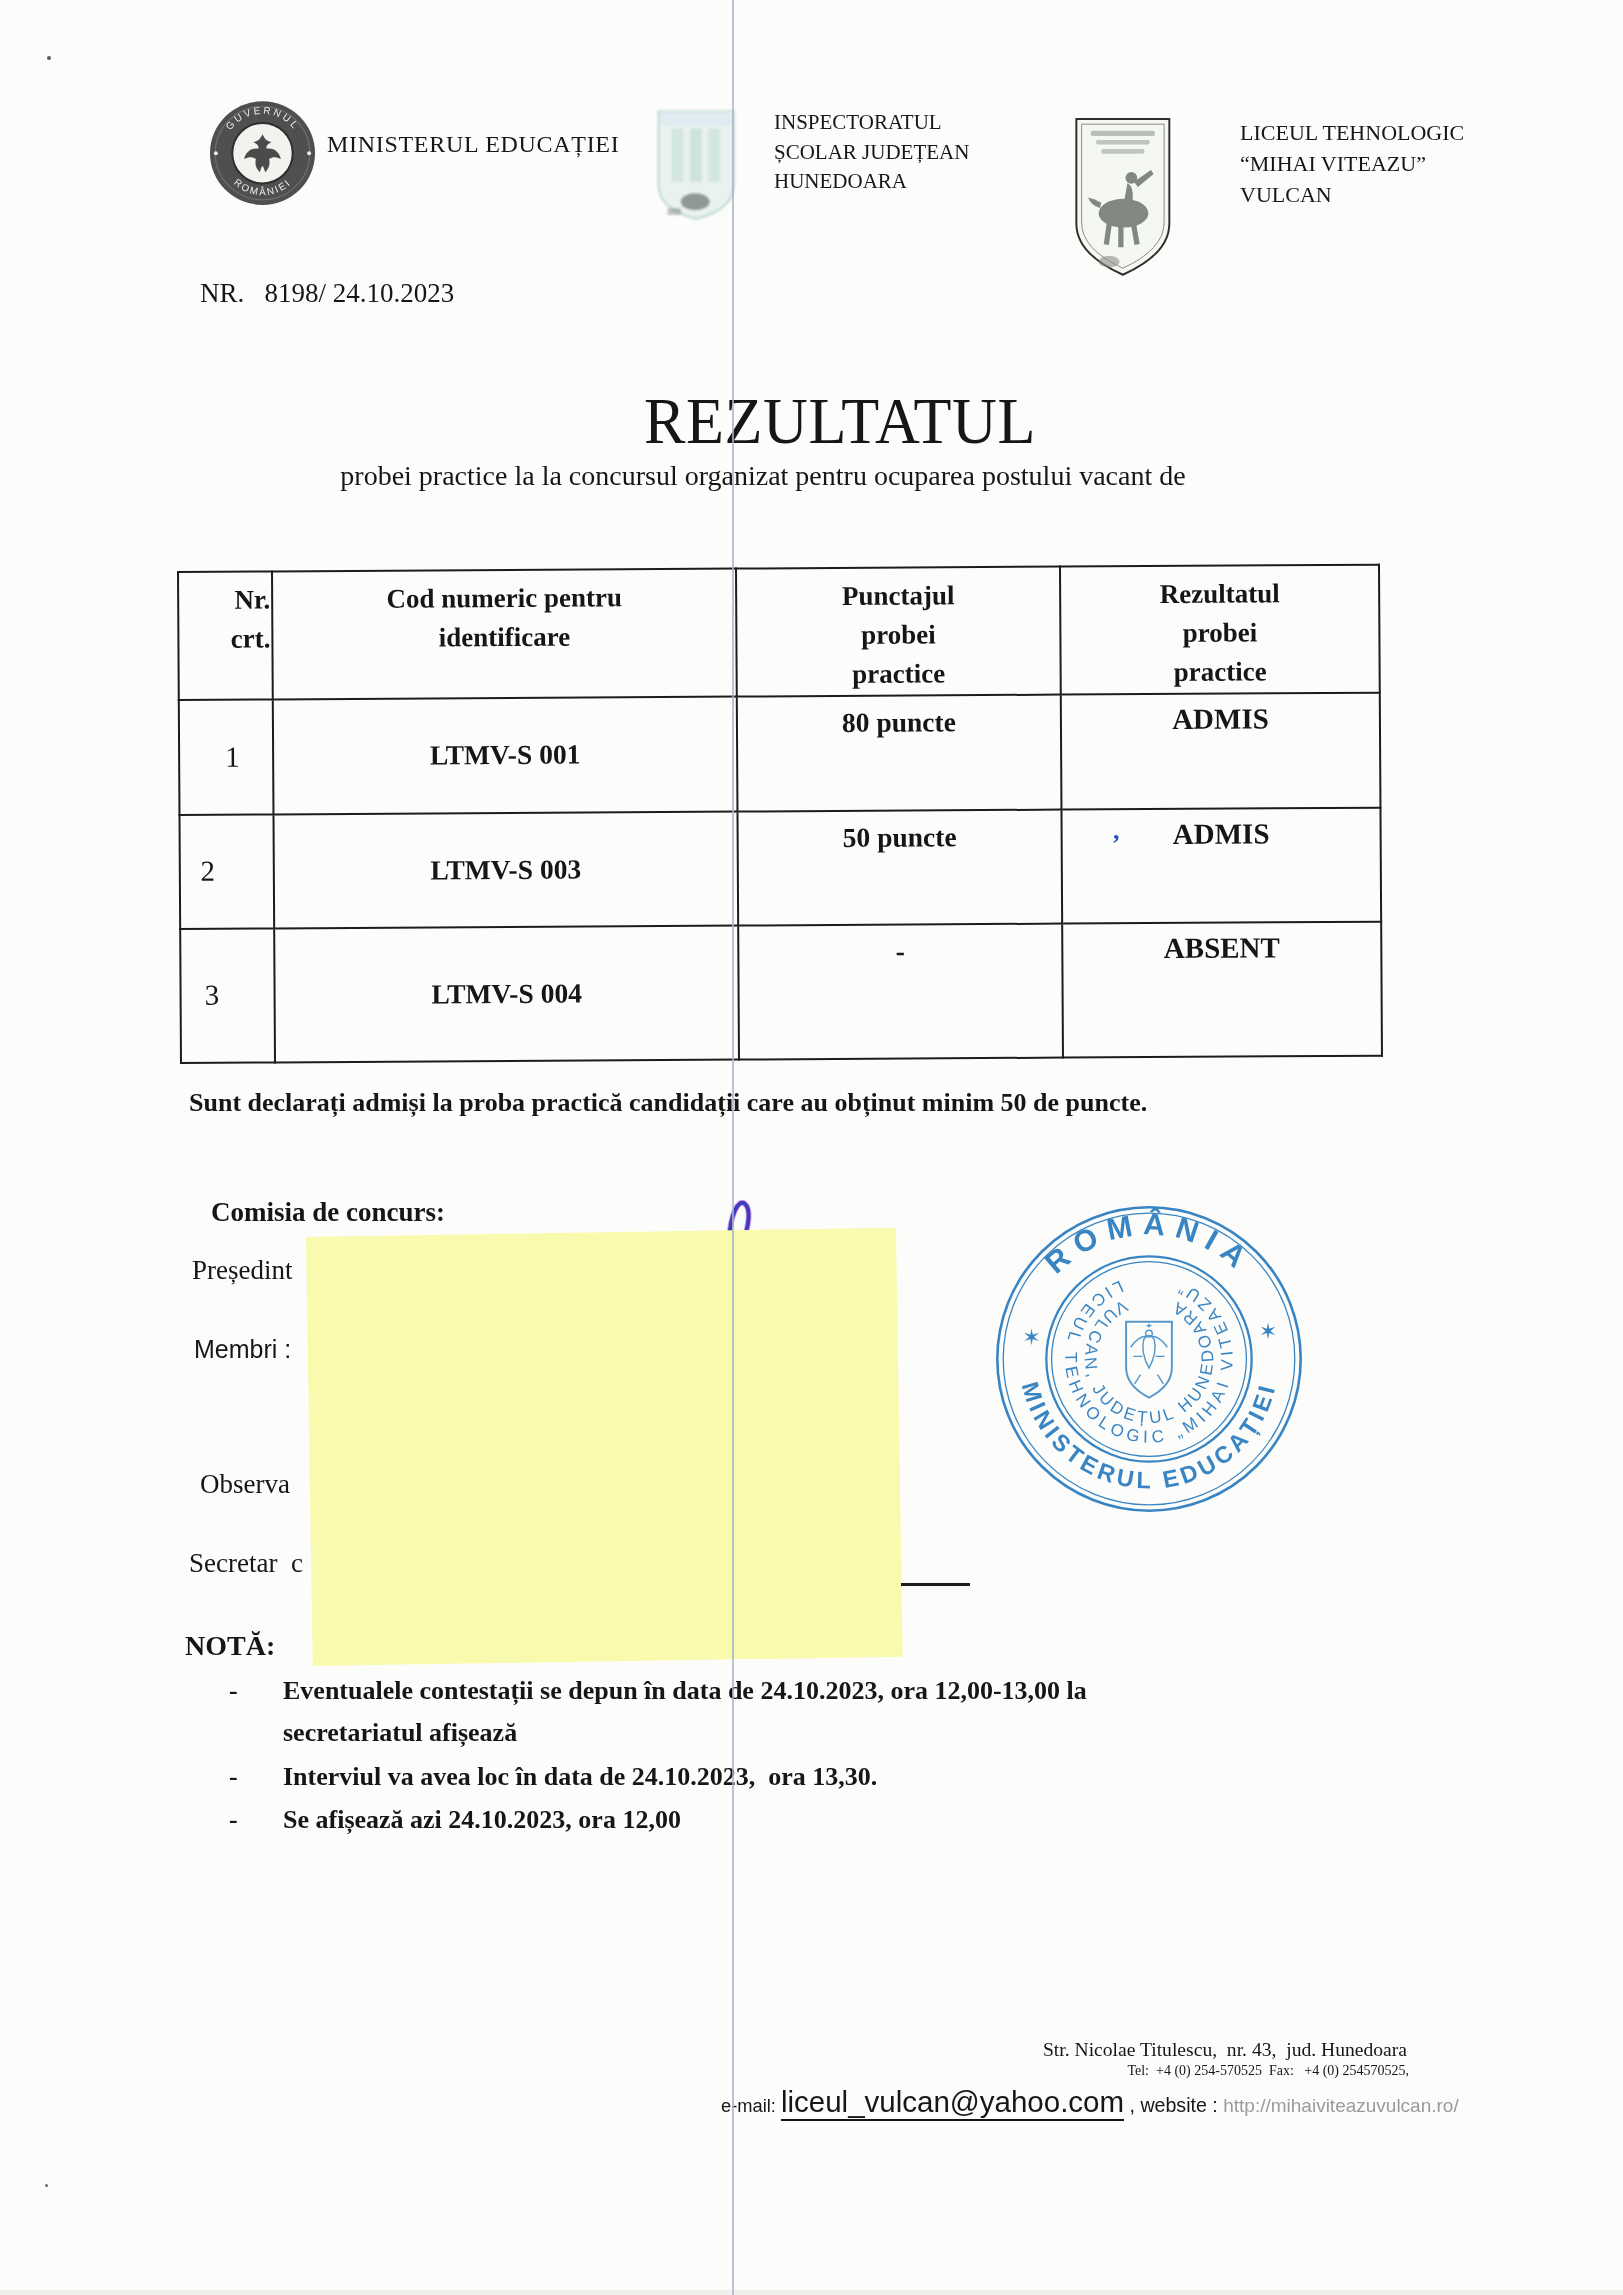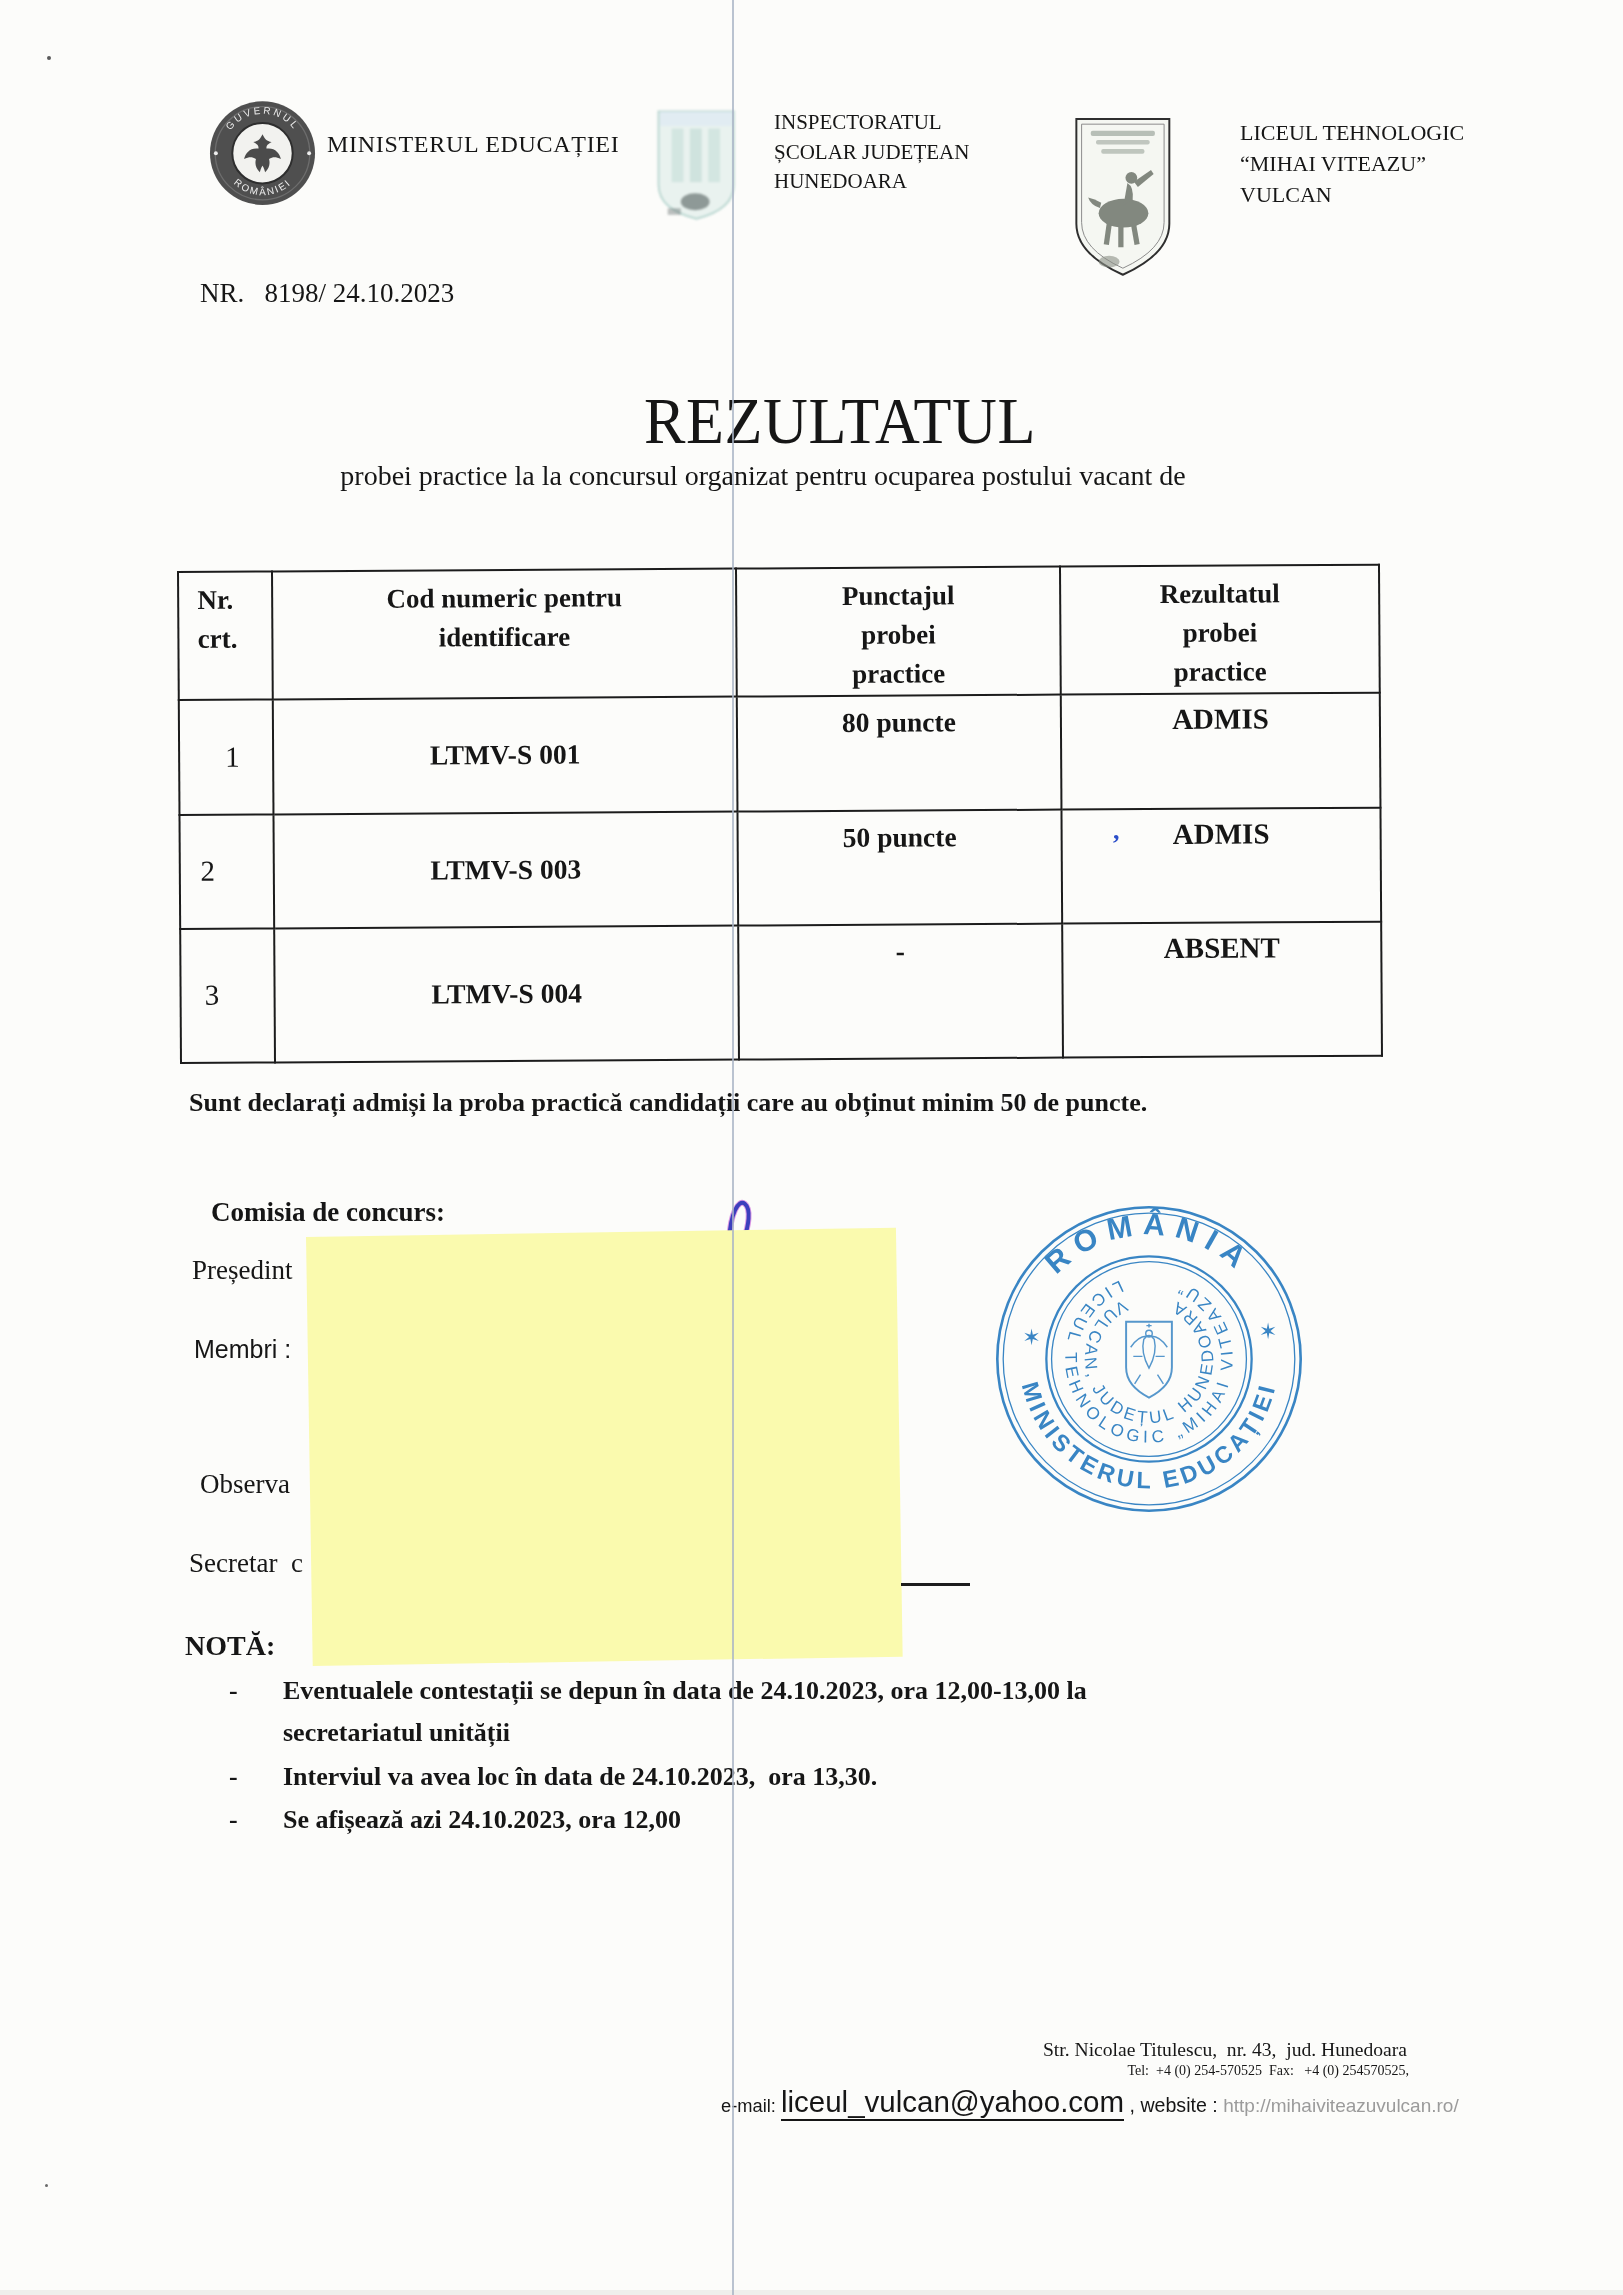--- a/index.html
+++ b/index.html
@@ -21,21 +21,21 @@
   .sub1{left:164px;top:460px;width:1198px;text-align:center;font-size:28px;}
   .sub2{left:484px;top:504px;width:556px;text-align:center;font-size:28px;}
 
   
   .rtable{left:177px;top:571px;transform:rotate(-0.35deg);transform-origin:top left;}
   table.res{border-collapse:collapse;table-layout:fixed;}
   table.res td{border:2.6px solid #1c1c1c;overflow:hidden;}
   .c0{width:94px;} .c1{width:464px;} .c2{width:324px;} .c3{width:319px;}
   .rh0{height:124px;} .rh1{height:115px;} .rh2{height:114px;} .rh3{height:134px;}
   td.hd{font-weight:bold;font-size:27px;text-align:center;vertical-align:top;padding-top:7.9px;line-height:39px;}
-  td.hd.first{text-align:left;padding-left:18.3px;font-family:Liberation Serif, serif;}
+  td.hd.first{text-align:right;padding-left:18.3px;font-family:Liberation Serif, serif;}
   td.nrc{font-size:29px;vertical-align:middle;text-align:left;padding-left:36px;}
   td.cod{font-weight:bold;font-size:27.5px;text-align:center;vertical-align:middle;}
   td.scr{font-weight:bold;font-size:27.5px;text-align:center;vertical-align:top;padding-top:10.5px;}
   td.res2{font-weight:bold;font-size:29px;text-align:center;vertical-align:top;padding-top:7.9px;}
 
   .bluecomma{left:1113px;top:816px;font-size:26px;color:#2b4ec9;font-weight:bold;}
 
   .statement{left:189px;top:1088px;font-size:26px;font-weight:bold;}
   .comisia{left:191px;top:1197px;font-size:27px;font-weight:bold;margin-left:20px;}
   .preslbl{left:192px;top:1255px;font-size:27px;}
@@ -250,21 +250,21 @@
         <path d="M 260,212 v-6 M 256,209 h8"></path>
         <path d="M 247,284 l -9,14 M 273,284 l 9,14"></path>
         <path d="M 236,256 h14 M 270,256 h14"></path>
       </g>
     </g>
   </svg>
 
   <div class="abs nota">NOTĂ:</div>
   <div class="abs bullet d1">-</div>
   <div class="abs bullet t1">Eventualele contestații se depun în data de 24.10.2023, ora 12,00-13,00 la</div>
-  <div class="abs bullet t1b">secretariatul unității</div>
+  <div class="abs bullet t1b">secretariatul afișează</div>
   <div class="abs bullet d2">-</div>
   <div class="abs bullet t2 pre">Interviul va avea loc în data de 24.10.2023,  ora 13,30.</div>
   <div class="abs bullet d3">-</div>
   <div class="abs bullet t3">Se afișează azi 24.10.2023, ora 12,00</div>
 
   <div class="abs faddr pre">Str. Nicolae Titulescu,  nr. 43,  jud. Hunedoara</div>
   <div class="abs fphone pre">Tel:  +4 (0) 254-570525  Fax:   +4 (0) 254570525,</div>
   <div class="abs femail">
     <span class="lbl pre">e-mail: </span><span class="mail">liceul_vulcan@yahoo.com</span><span class="sep pre"> , website : </span><span class="url">http://mihaiviteazuvulcan.ro/</span>
   </div>

